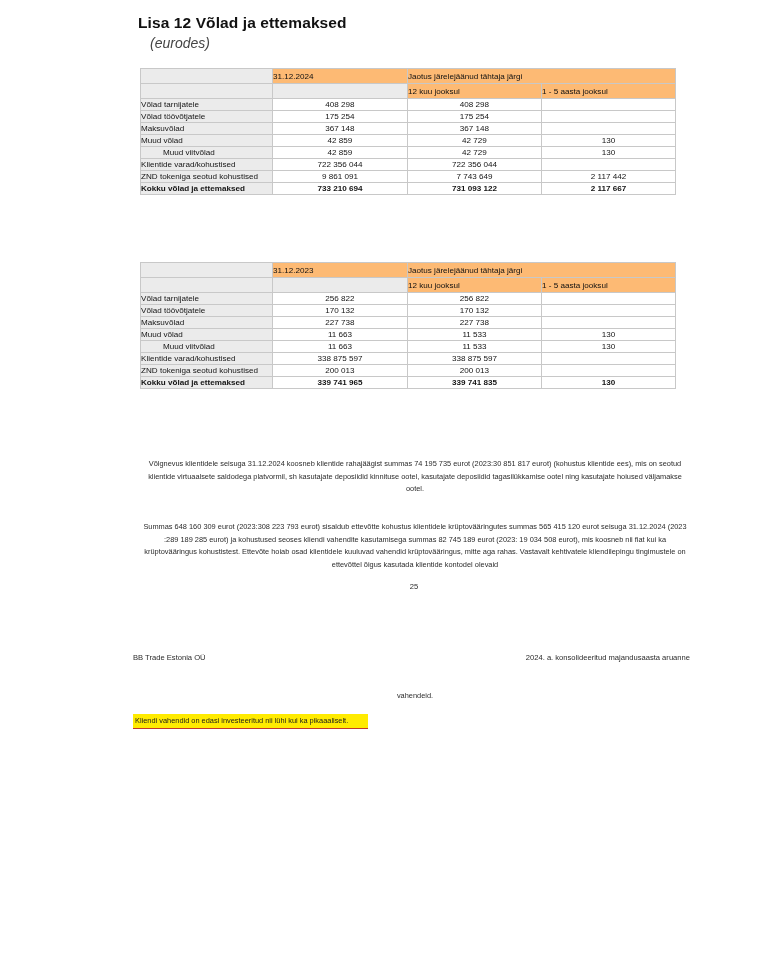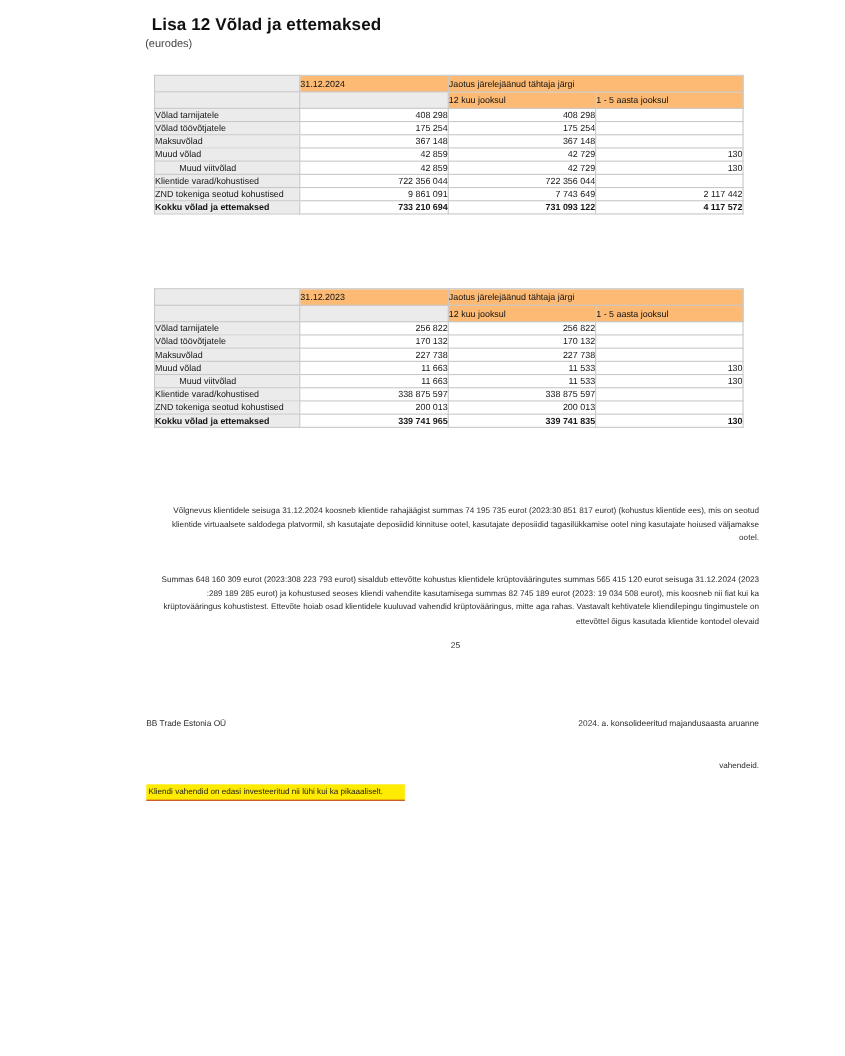--- a/index.html
+++ b/index.html
@@ -28,24 +28,25 @@
     position: absolute;
     left: 138px;
     top: 14px;
     font-size: 15.5px;
     font-weight: bold;
     letter-spacing: 0.1px;
     color: #111;
   }
   .doc-subtitle {
     position: absolute;
-    left: 132px;
+    left: 150px;
     top: 35px;
-    font-size: 10px;
+    font-size: 14px;
     color: #444;
+    font-style: italic;
   }
 
   
   .fin-table {
     position: absolute;
     left: 140px;
     width: 535px;
     border-collapse: collapse;
     table-layout: fixed;
     font-size: 8.1px;
@@ -88,36 +89,36 @@
     white-space: nowrap;
     overflow: hidden;
     margin-top: 20px;
   }
   .row-label.indent { padding-left: 22px; }
   .row-label.total  { font-weight: bold; }
 
   .num-cell {
     background: #ffffff;
     padding: 3px 7px 3px 4px;
-    text-align: right;
+    text-align: center;
     height: 11px;
     white-space: nowrap;
   }
   .num-cell.total { font-weight: bold; }
   .num-cell.empty { }
 
   
   .para {
     position: absolute;
     left: 140px;
     width: 550px;
     font-size: 7.4px;
     line-height: 12.6px;
     color: #2b2b2b;
-    text-align: right;
+    text-align: center;
   }
   #para-1 { top: 458px; }
   #para-2 { top: 521px; }
   #para-vahendeid { top: 690px; }
   #para-znd { top: 739px; }
 
   .page-number {
     position: absolute;
     left: 0;
     top: 582px;
@@ -225,21 +226,21 @@
         <tr>
           <td class="row-label">ZND tokeniga seotud kohustised</td>
           <td class="num-cell">9 861 091</td>
           <td class="num-cell">7 743 649</td>
           <td class="num-cell">2 117 442</td>
         </tr>
         <tr>
           <td class="row-label total">Kokku võlad ja ettemaksed</td>
           <td class="num-cell total">733 210 694</td>
           <td class="num-cell total">731 093 122</td>
-          <td class="num-cell total">4 117 572</td>
+          <td class="num-cell total">2 117 667</td>
         </tr>
       </tbody>
   </table>
 
   <table class="fin-table" id="table-2023">
     <colgroup>
       <col class="col-label">
         <col class="col-total">
         <col class="col-12m">
         <col class="col-15y">

